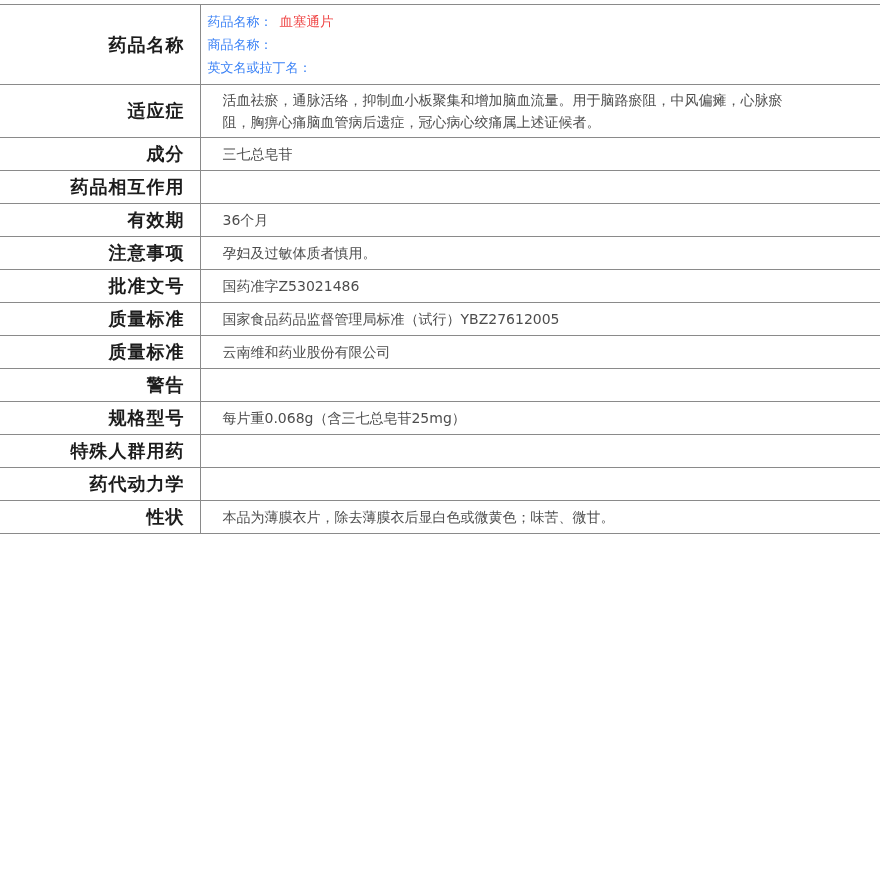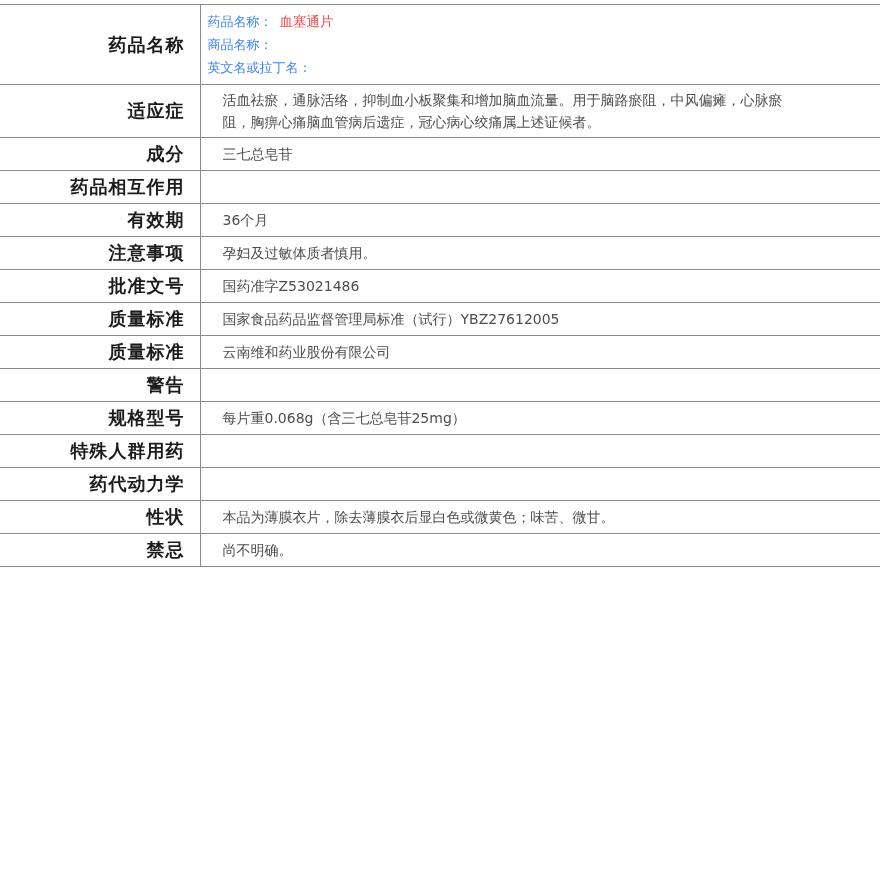--- a/index.html
+++ b/index.html
@@ -129,19 +129,15 @@
     <tr class="h-std">
       <td class="lbl">药代动力学</td>
       <td class="val"></td>
     </tr>
 
     <tr class="h-std">
       <td class="lbl">性状</td>
       <td class="val">本品为薄膜衣片，除去薄膜衣后显白色或微黄色；味苦、微甘。</td>
     </tr>
 
-    <tr class="h-std">
-      <td class="lbl">禁忌</td>
-      <td class="val">尚不明确。</td>
-    </tr>
 
   </tbody>
 </table>
 
 </body></html>

